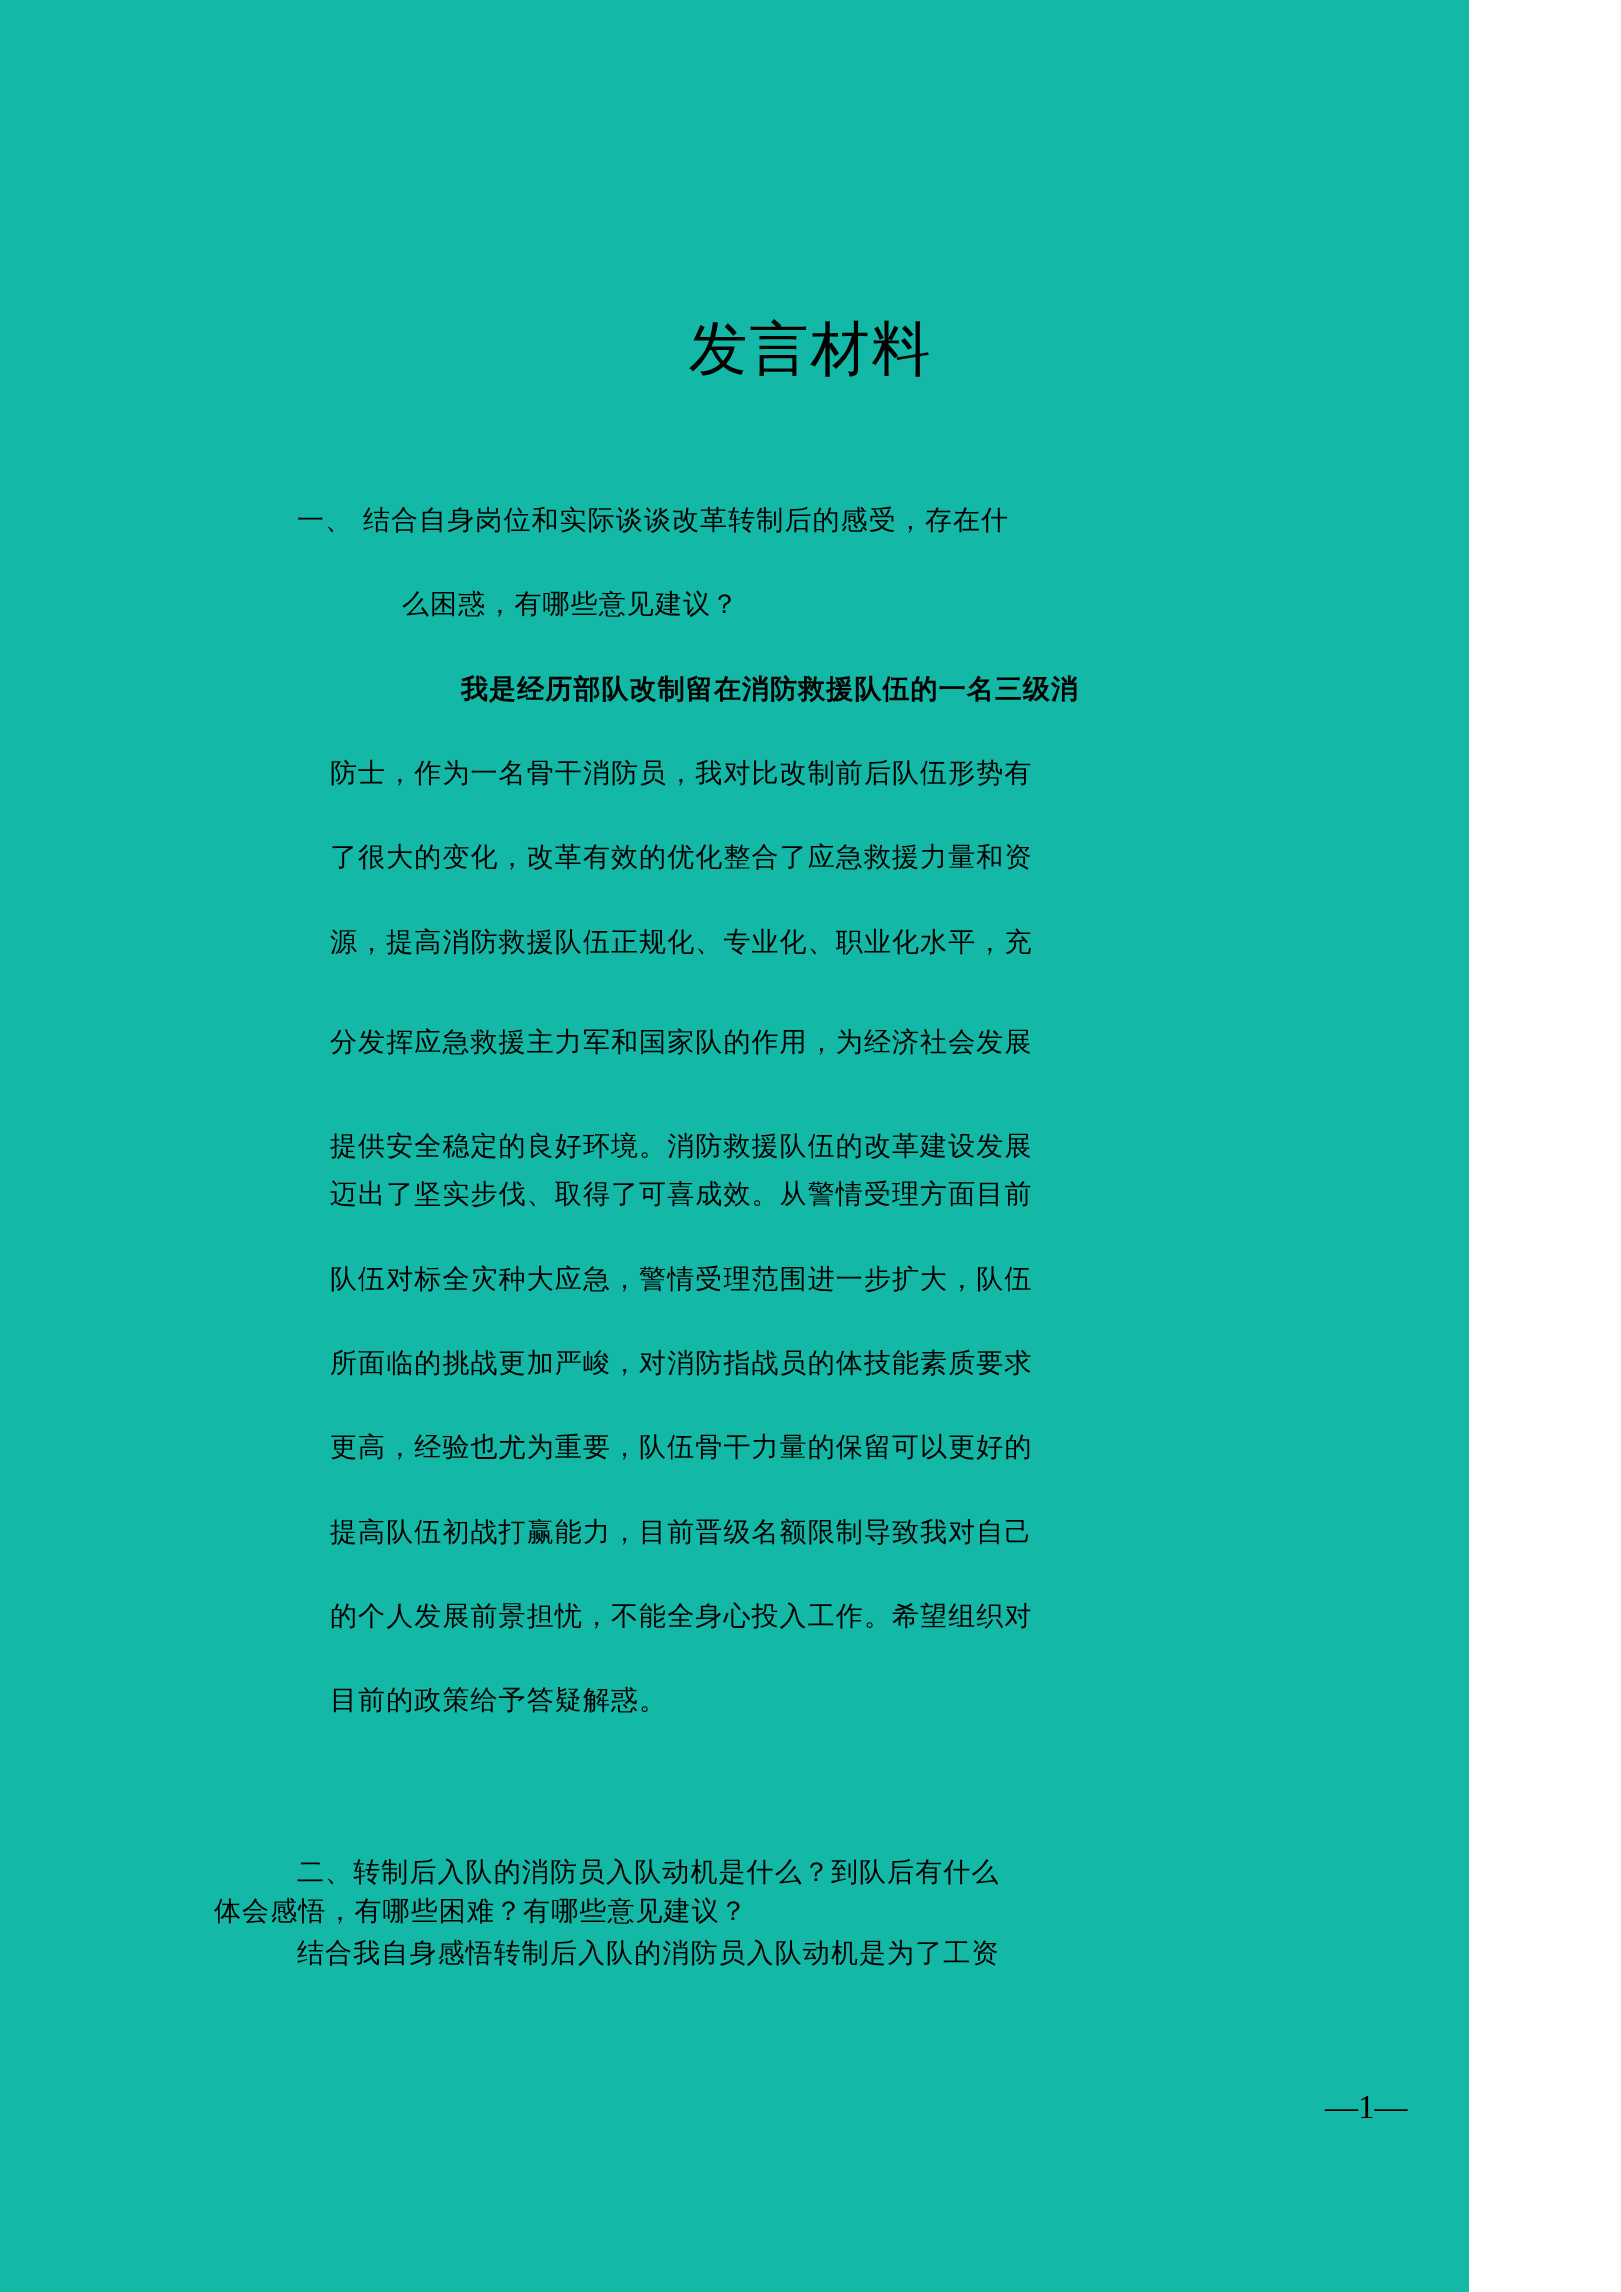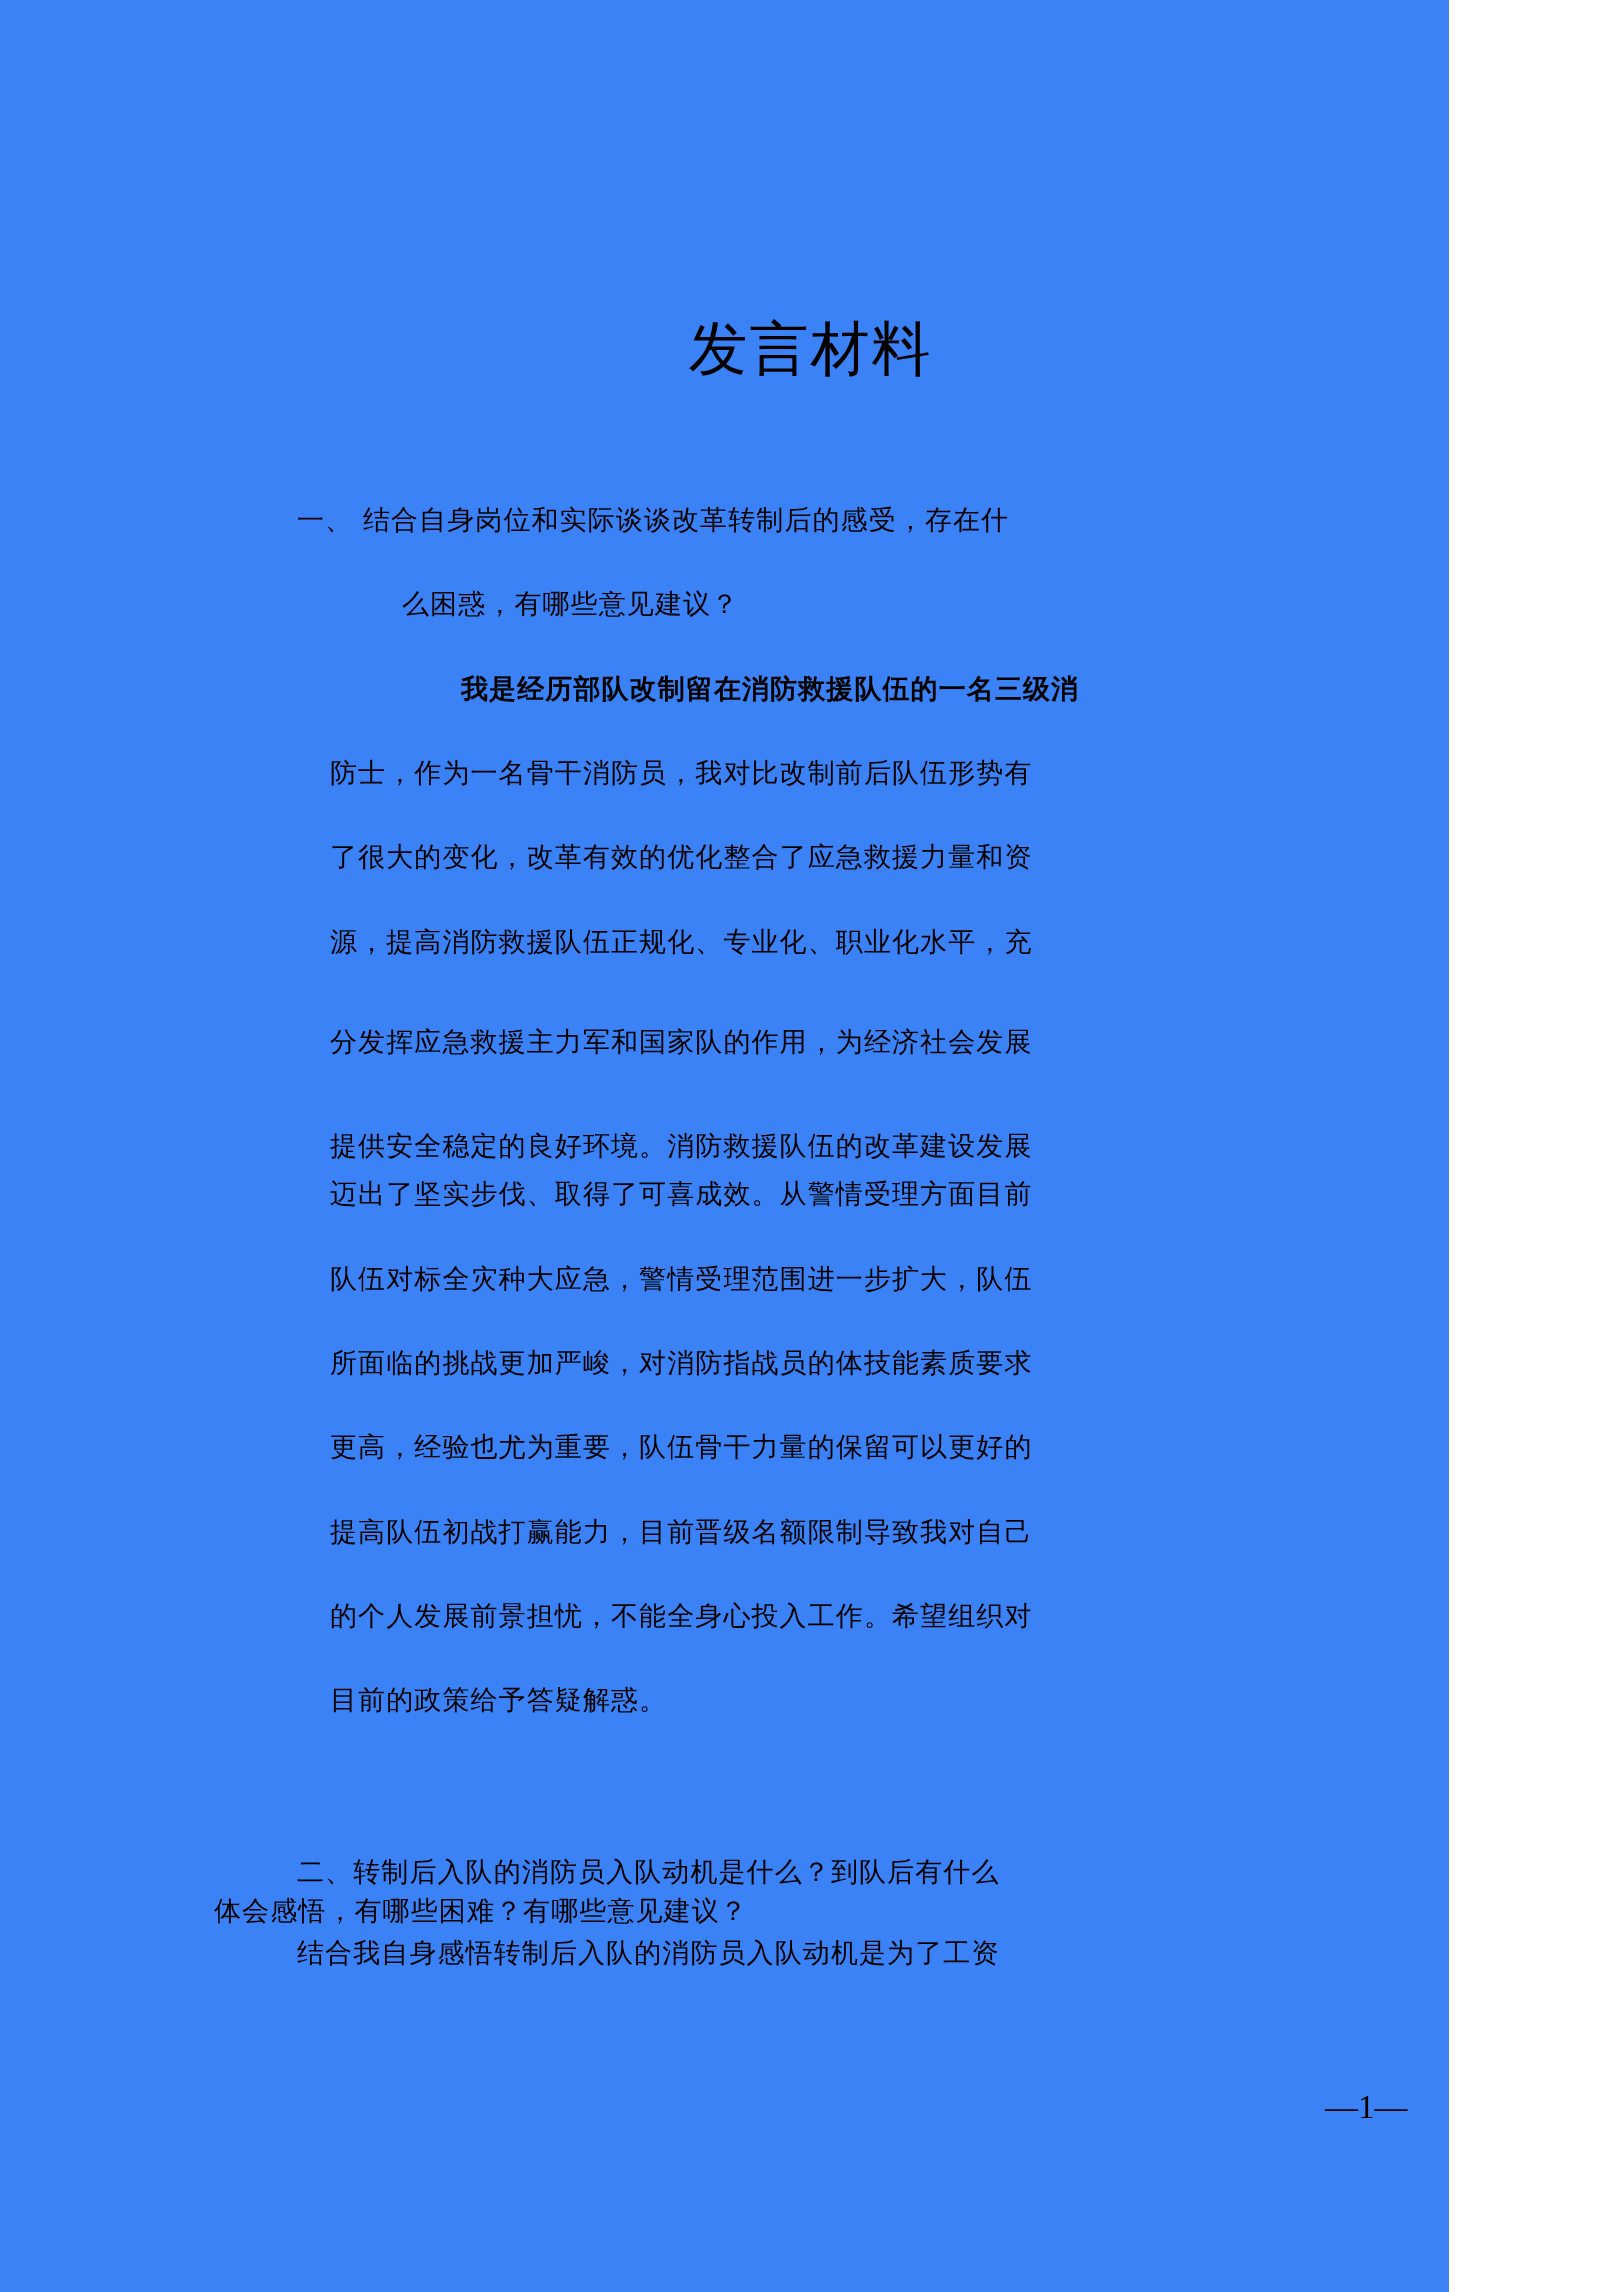--- a/index.html
+++ b/index.html
@@ -13,21 +13,22 @@
       position: relative;
       overflow: hidden;
       font-family: "DejaVu Sans", "Liberation Sans", sans-serif;
       color: #000000;
     }
     .page {
       position: absolute;
       left: 0; top: 0;
       width: 1449px;
       height: 2293px;
-      background: #3b82f6;
+      background: #14b8a6;
+      padding-left: 20px;
     }
     .title {
       position: absolute;
       left: 0;
       width: 1621px;
       top: 312px;
       text-align: center;
       font-size: 59px;
       line-height: 74px;
       letter-spacing: 2px;

